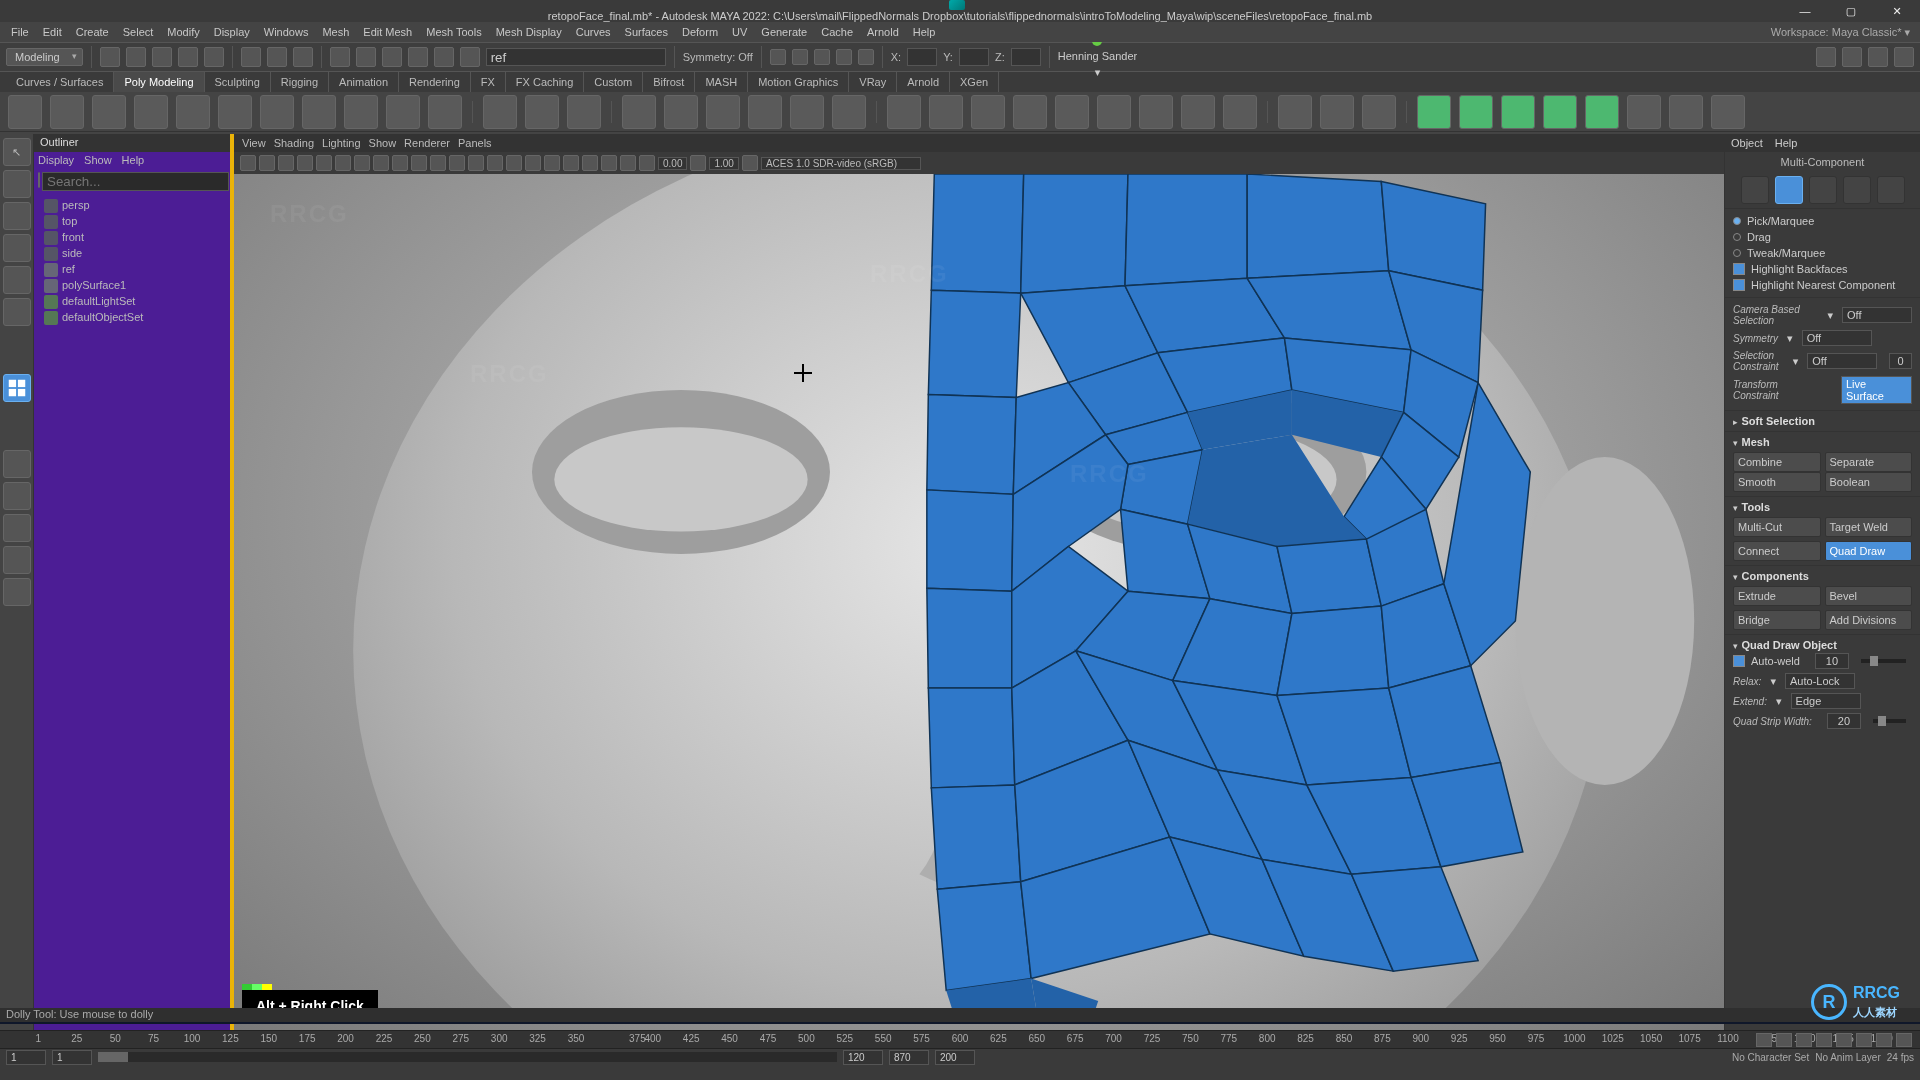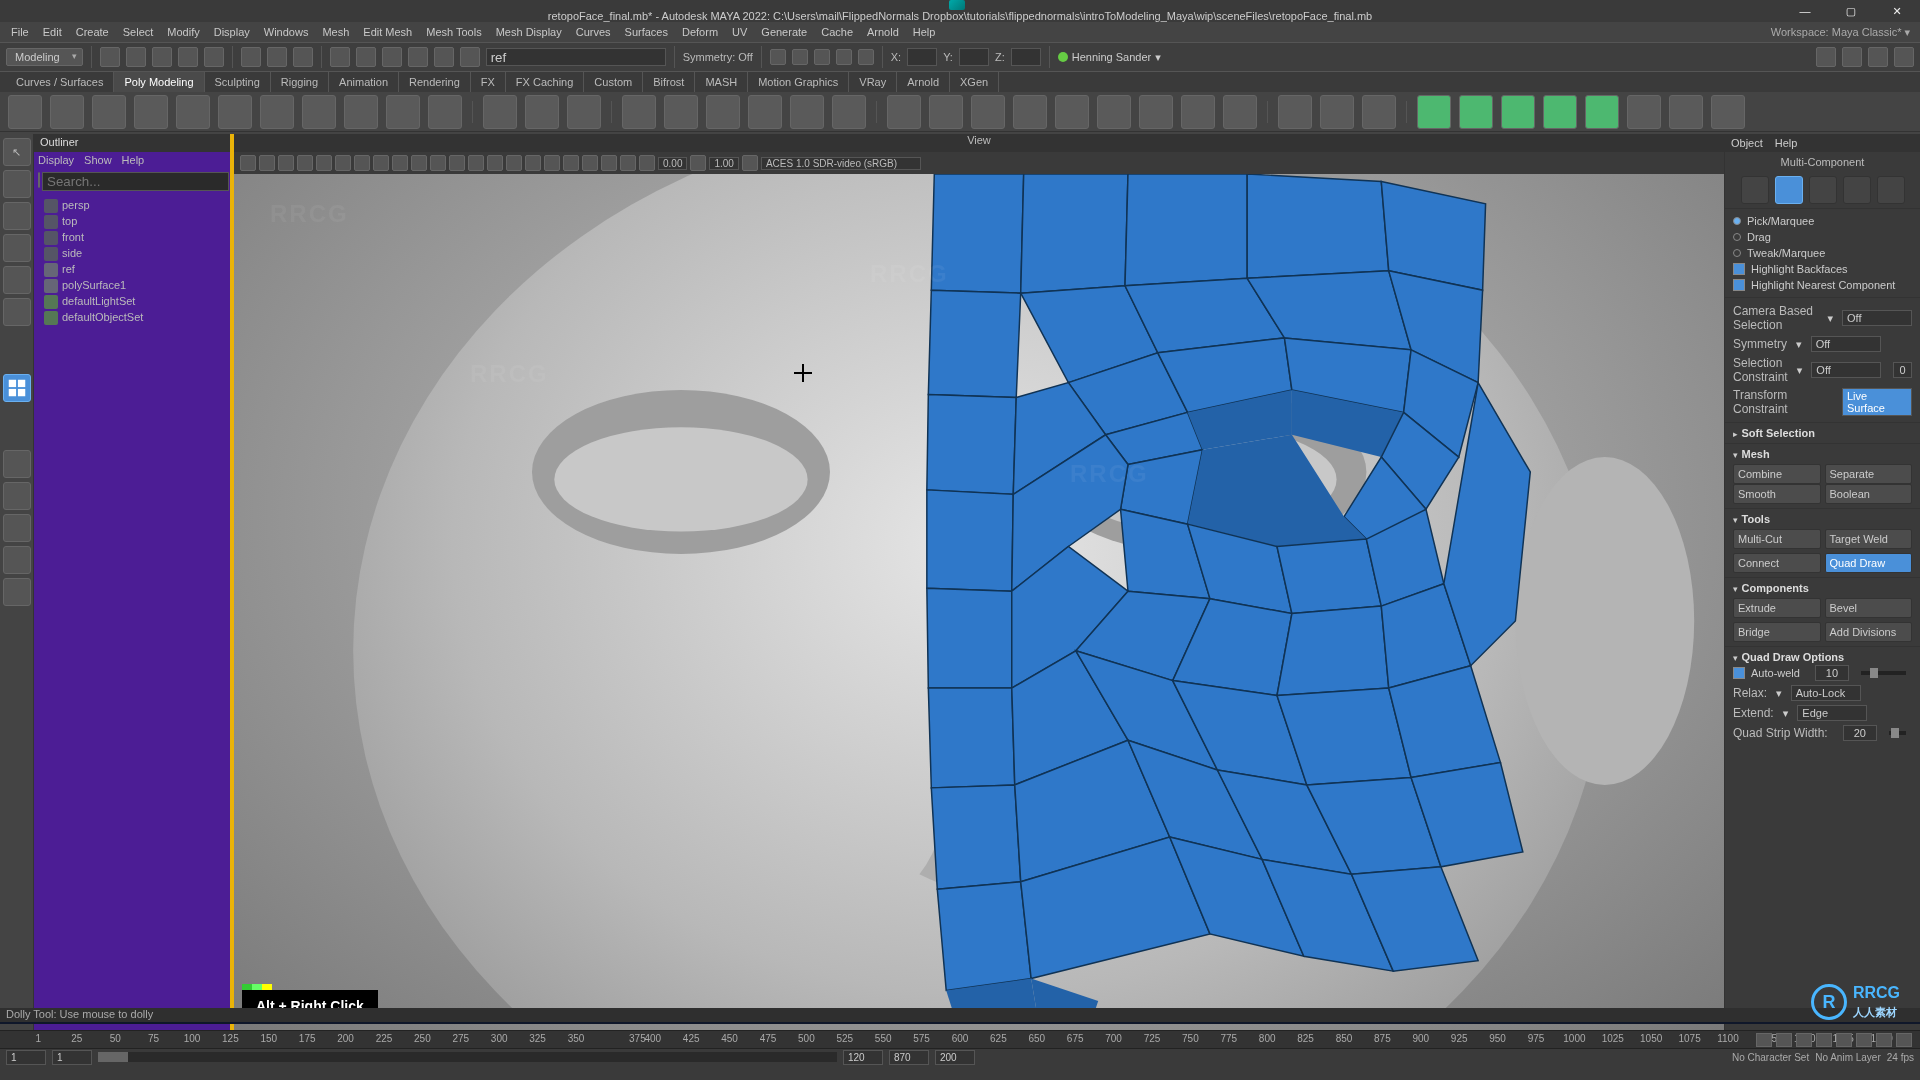--- a/index.html
+++ b/index.html
@@ -19,21 +19,21 @@
 
 .toprow { height:30px; background:#3e3e3e; display:flex; align-items:center; padding:0 6px; gap:6px; border-top:1px solid #555; border-bottom:1px solid #555; }
 .dropdown { background:#555; color:#ccc; padding:2px 22px 2px 8px; border:1px solid #666; border-radius:2px; position:relative; }
 .dropdown::after{content:"▾"; position:absolute; right:5px; top:2px; font-size:9px; color:#aaa;}
 .icn { width:20px; height:20px; background:#555; border:1px solid #666; border-radius:2px; display:inline-block; }
 .icn.small{width:16px;height:16px;}
 .sep { width:1px; height:22px; background:#555; margin:0 2px; }
 .symlabel { color:#bbb; }
 .inputbox{ background:#333; border:1px solid #555; color:#ccc; padding:1px 4px; height:18px; }
 .inputbox.cmd{width:180px;}
-.userchip{ display:flex; align-items:center; gap:4px; color:#ccc; }
+.userchip{ display:flex; align-items:center; gap:4px; color:#ccc;flex-direction:column; }
 .userchip .dot{width:10px;height:10px;background:#6c4;border-radius:50%;}
 
 .shelftabs { height:20px; background:#3a3a3a; display:flex; align-items:center; padding:0 6px; font-size:11px; color:#bbb; gap:0; }
 .shelftabs span{ padding:0 10px; line-height:20px; border-right:1px solid #555;}
 .shelftabs span.active{ background:#4a4a4a; color:#fff; }
 
 .shelfrow { height:40px; background:#444; border-bottom:1px solid #333; display:flex; align-items:center; padding:0 8px; gap:8px; }
 .shelfbtn{ width:34px; height:34px; background:#5a5a5a; border:1px solid #666; border-radius:3px; position:relative; }
 .shelfbtn.hl{ background:#4db870; }
 
@@ -55,21 +55,21 @@
 .outliner .srch input{ flex:1; background:#2a2a2a; border:1px solid #555; color:#ccc; padding:1px 4px; }
 .outliner ul{ list-style:none; padding:4px 0 0 4px; }
 .outliner li{ padding:2px 4px 2px 24px; color:#bbb; position:relative; }
 .outliner li::before{ content:""; position:absolute; left:6px; top:2px; width:14px; height:14px; background:#666; border-radius:2px; }
 .outliner li.cam::before{background:#556;}
 .outliner li.mesh::before{background:#667;}
 .outliner li.grp::before{background:#575;}
 
 
 .viewport{ flex:1; display:flex; flex-direction:column; background:#5b5b5b; border-right:1px solid #333; position:relative;}
-.vpmenu{ height:18px; background:#333; display:flex; align-items:center; gap:8px; padding:0 8px; color:#bbb;flex-direction:column; }
+.vpmenu{ height:18px; background:#333; display:flex; align-items:center; gap:8px; padding:0 8px; color:#bbb; }
 .vpbar{ height:22px; background:#3a3a3a; display:flex; align-items:center; gap:3px; padding:0 6px;}
 .vpbar .i{width:16px;height:16px;background:#555;border:1px solid #666;border-radius:2px;}
 .vpbar .txt{ color:#bbb; padding:0 4px; background:#333; border:1px solid #555; font-size:10px;}
 .canvas{ flex:1; position:relative; overflow:hidden; background:radial-gradient(ellipse at 50% 40%, #cfcfcf 0%, #a8a8a8 40%, #7a7a7a 100%); }
 .canvas .camlabel{ position:absolute; bottom:6px; left:50%; transform:translateX(-50%); color:#ccc; font-size:11px; }
 .canvas .cursor{ position:absolute; left:560px; top:190px; width:18px; height:18px; pointer-events:none; }
 .canvas .cursor::before,.canvas .cursor::after{content:"";position:absolute;background:#000;}
 .canvas .cursor::before{left:8px;top:0;width:2px;height:18px;}
 .canvas .cursor::after{left:0;top:8px;width:18px;height:2px;}
 .overlay-svg{position:absolute;inset:0;}
@@ -86,21 +86,21 @@
 .rpanel .modeicons .mi.sel{ background:#4a90d9; border-color:#6ab0f0;}
 .rpanel .sec{ padding:4px 8px; border-top:1px solid #333;}
 .rpanel .sec .row{ display:flex; align-items:center; gap:6px; padding:2px 0;}
 .rpanel .sec .row .dot{width:8px;height:8px;border:1px solid #888;border-radius:50%;}
 .rpanel .sec .row .dot.f{background:#6ab0f0;}
 .rpanel .chk{ width:12px; height:12px; border:1px solid #888; background:#333; display:inline-block;}
 .rpanel .chk.on{ background:#4a90d9; }
 .rpanel .split{display:flex;gap:4px;}
 .rpanel .split .cell{flex:1;background:#4c4c4c;border:1px solid #333;border-radius:2px;padding:3px 4px;display:flex;align-items:center;gap:4px;}
 .rpanel .split .cell.qd{background:#4a90d9;color:#fff;}
-.rpanel .small{font-size:12px;color:#bbb;}
+.rpanel .small{font-size:10px;color:#bbb;font-style:italic;}
 .rpanel .val{ background:#333; border:1px solid #555; color:#ccc; padding:1px 3px; width:34px; text-align:center;}
 .rpanel .dd{ background:#333; border:1px solid #555; padding:1px 4px; min-width:70px; display:inline-block;}
 .collapser{font-size:9px;margin-right:4px;}
 .hdrline{font-weight:bold;color:#ddd;}
 
 
 .timeline{ position:absolute; left:0; right:0; bottom:0; height:50px; background:#3a3a3a; border-top:1px solid #222; font-size:10px; color:#aaa;}
 .timeline .ticks{height:18px;position:relative;background:#333;border-bottom:1px solid #222;}
 .timeline .ticks span{position:absolute;top:2px;transform:translateX(-50%);}
 .timeline .range{height:16px;display:flex;align-items:center;padding:0 6px;gap:6px;}
@@ -562,21 +562,21 @@
         <div class="cell">
             <span>Bridge</span>
           </div>
         <div class="cell">
             <span>Add Divisions</span>
           </div>
       </div>
     </div>
 
     <div class="sec">
-      <span class="collapser">▾</span><span class="hdrline">Quad Draw Options</span>
+      <span class="collapser">▾</span><span class="hdrline">Quad Draw Object</span>
       <div class="row"><span class="chk on"></span><span>Auto-weld</span>&nbsp;<span class="val">10</span><span style="flex:1;height:4px;background:#222;margin:0 6px;position:relative">
             <span style="position:absolute;left:20%;width:8px;height:10px;top:-3px;background:#888"></span>
           </span></div>
       <div class="row"><span class="small">Relax:</span>&nbsp;▾&nbsp;<span class="dd">Auto-Lock</span></div>
       <div class="row"><span class="small">Extend:</span>&nbsp;▾&nbsp;<span class="dd">Edge</span></div>
       <div class="row"><span class="small">Quad Strip Width:</span>&nbsp;<span class="val">20</span><span style="flex:1;height:4px;background:#222;margin:0 6px;position:relative">
             <span style="position:absolute;left:15%;width:8px;height:10px;top:-3px;background:#888"></span>
           </span></div>
     </div>
   </div>

